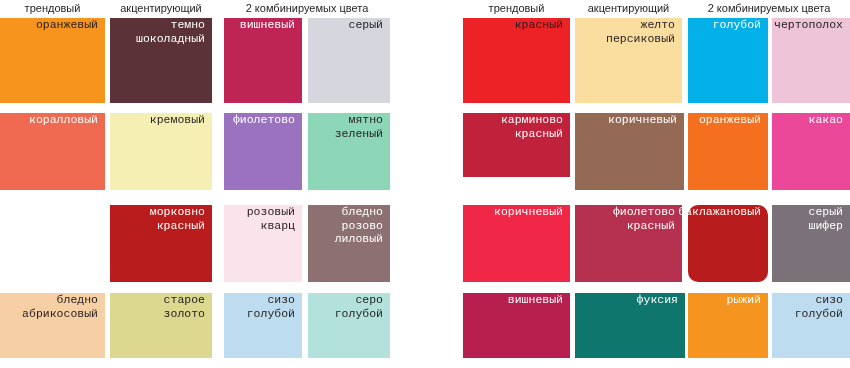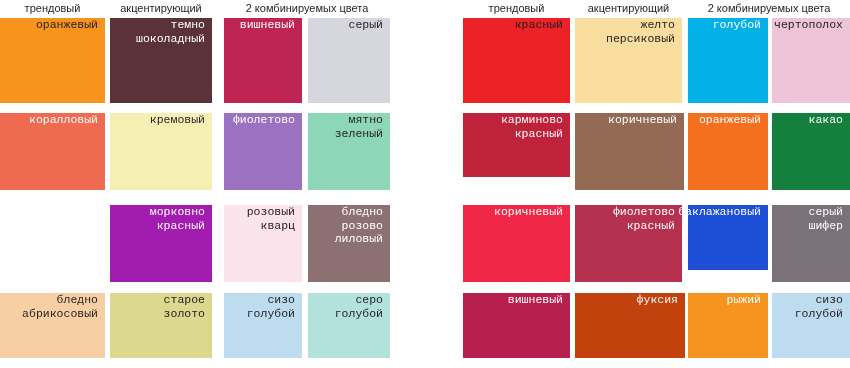--- a/index.html
+++ b/index.html
@@ -77,21 +77,21 @@
         <div class="swatch" style="left: 110px; width: 102px; top: 113px; height: 77px; background: rgb(246, 239, 179);">
           <span class="label t-dark">кремовый</span>
         </div>
         <div class="swatch" style="left: 224px; width: 78px; top: 113px; height: 77px; background: rgb(155, 114, 192);">
           <span class="label t-light">фиолетово</span>
         </div>
         <div class="swatch" style="left: 308px; width: 82px; top: 113px; height: 77px; background: rgb(142, 214, 184);">
           <span class="label t-dark">мятно
 зеленый</span>
         </div>
-        <div class="swatch" style="left: 110px; width: 102px; top: 205px; height: 77px; background: #a21caf;">
+        <div class="swatch" style="left: 110px; width: 102px; top: 205px; height: 77px; background: #b91c1c;">
           <span class="label t-light">морковно
 красный</span>
         </div>
         <div class="swatch" style="left: 224px; width: 78px; top: 205px; height: 77px; background: rgb(251, 227, 236);">
           <span class="label t-dark">розовый
 кварц</span>
         </div>
         <div class="swatch" style="left: 308px; width: 82px; top: 205px; height: 77px; background: rgb(141, 112, 113);">
           <span class="label t-light">бледно
 розово
@@ -139,41 +139,41 @@
         <div class="swatch" style="left: 38px; width: 107px; top: 113px; height: 64px; background: rgb(193, 34, 59);">
           <span class="label t-light">карминово
 красный</span>
         </div>
         <div class="swatch" style="left: 150px; width: 109px; top: 113px; height: 77px; background: rgb(149, 106, 85);">
           <span class="label t-light">коричневый</span>
         </div>
         <div class="swatch" style="left: 263px; width: 80px; top: 113px; height: 77px; background: rgb(244, 112, 30);">
           <span class="label t-light">оранжевый</span>
         </div>
-        <div class="swatch" style="left: 347px; width: 78px; top: 113px; height: 77px; background: #15803d;">
+        <div class="swatch" style="left: 347px; width: 78px; top: 113px; height: 77px; background: #ec4899;">
           <span class="label t-light">какао</span>
         </div>
         <div class="swatch" style="left: 38px; width: 107px; top: 205px; height: 77px; background: rgb(241, 39, 72);">
           <span class="label t-light">коричневый</span>
         </div>
         <div class="swatch" style="left: 150px; width: 107px; top: 205px; height: 77px; background: rgb(182, 49, 79);">
           <span class="label t-light">фиолетово
 красный</span>
         </div>
-        <div class="swatch" style="left: 263px; width: 80px; top: 205px; height: 65px; background: #1d4ed8;">
+        <div class="swatch" style="left: 263px; width: 80px; top: 205px; height: 77px; background: #b91c1c; border-radius: 10px;">
           <span class="label t-light">баклажановый</span>
         </div>
         <div class="swatch" style="left: 347px; width: 78px; top: 205px; height: 77px; background: rgb(123, 114, 121);">
           <span class="label t-light">серый
 шифер</span>
         </div>
         <div class="swatch" style="left: 38px; width: 107px; top: 293px; height: 65px; background: rgb(183, 31, 78);">
           <span class="label t-light">вишневый</span>
         </div>
-        <div class="swatch" style="left: 150px; width: 110px; top: 293px; height: 65px; background: #c2410c;">
+        <div class="swatch" style="left: 150px; width: 110px; top: 293px; height: 65px; background: #0f766e;">
           <span class="label t-light">фуксия</span>
         </div>
         <div class="swatch" style="left: 263px; width: 80px; top: 293px; height: 65px; background: rgb(245, 148, 31);">
           <span class="label t-light">рыжий</span>
         </div>
         <div class="swatch" style="left: 347px; width: 78px; top: 293px; height: 65px; background: rgb(190, 220, 240);">
           <span class="label t-dark">сизо
 голубой</span>
         </div>
       </div>

